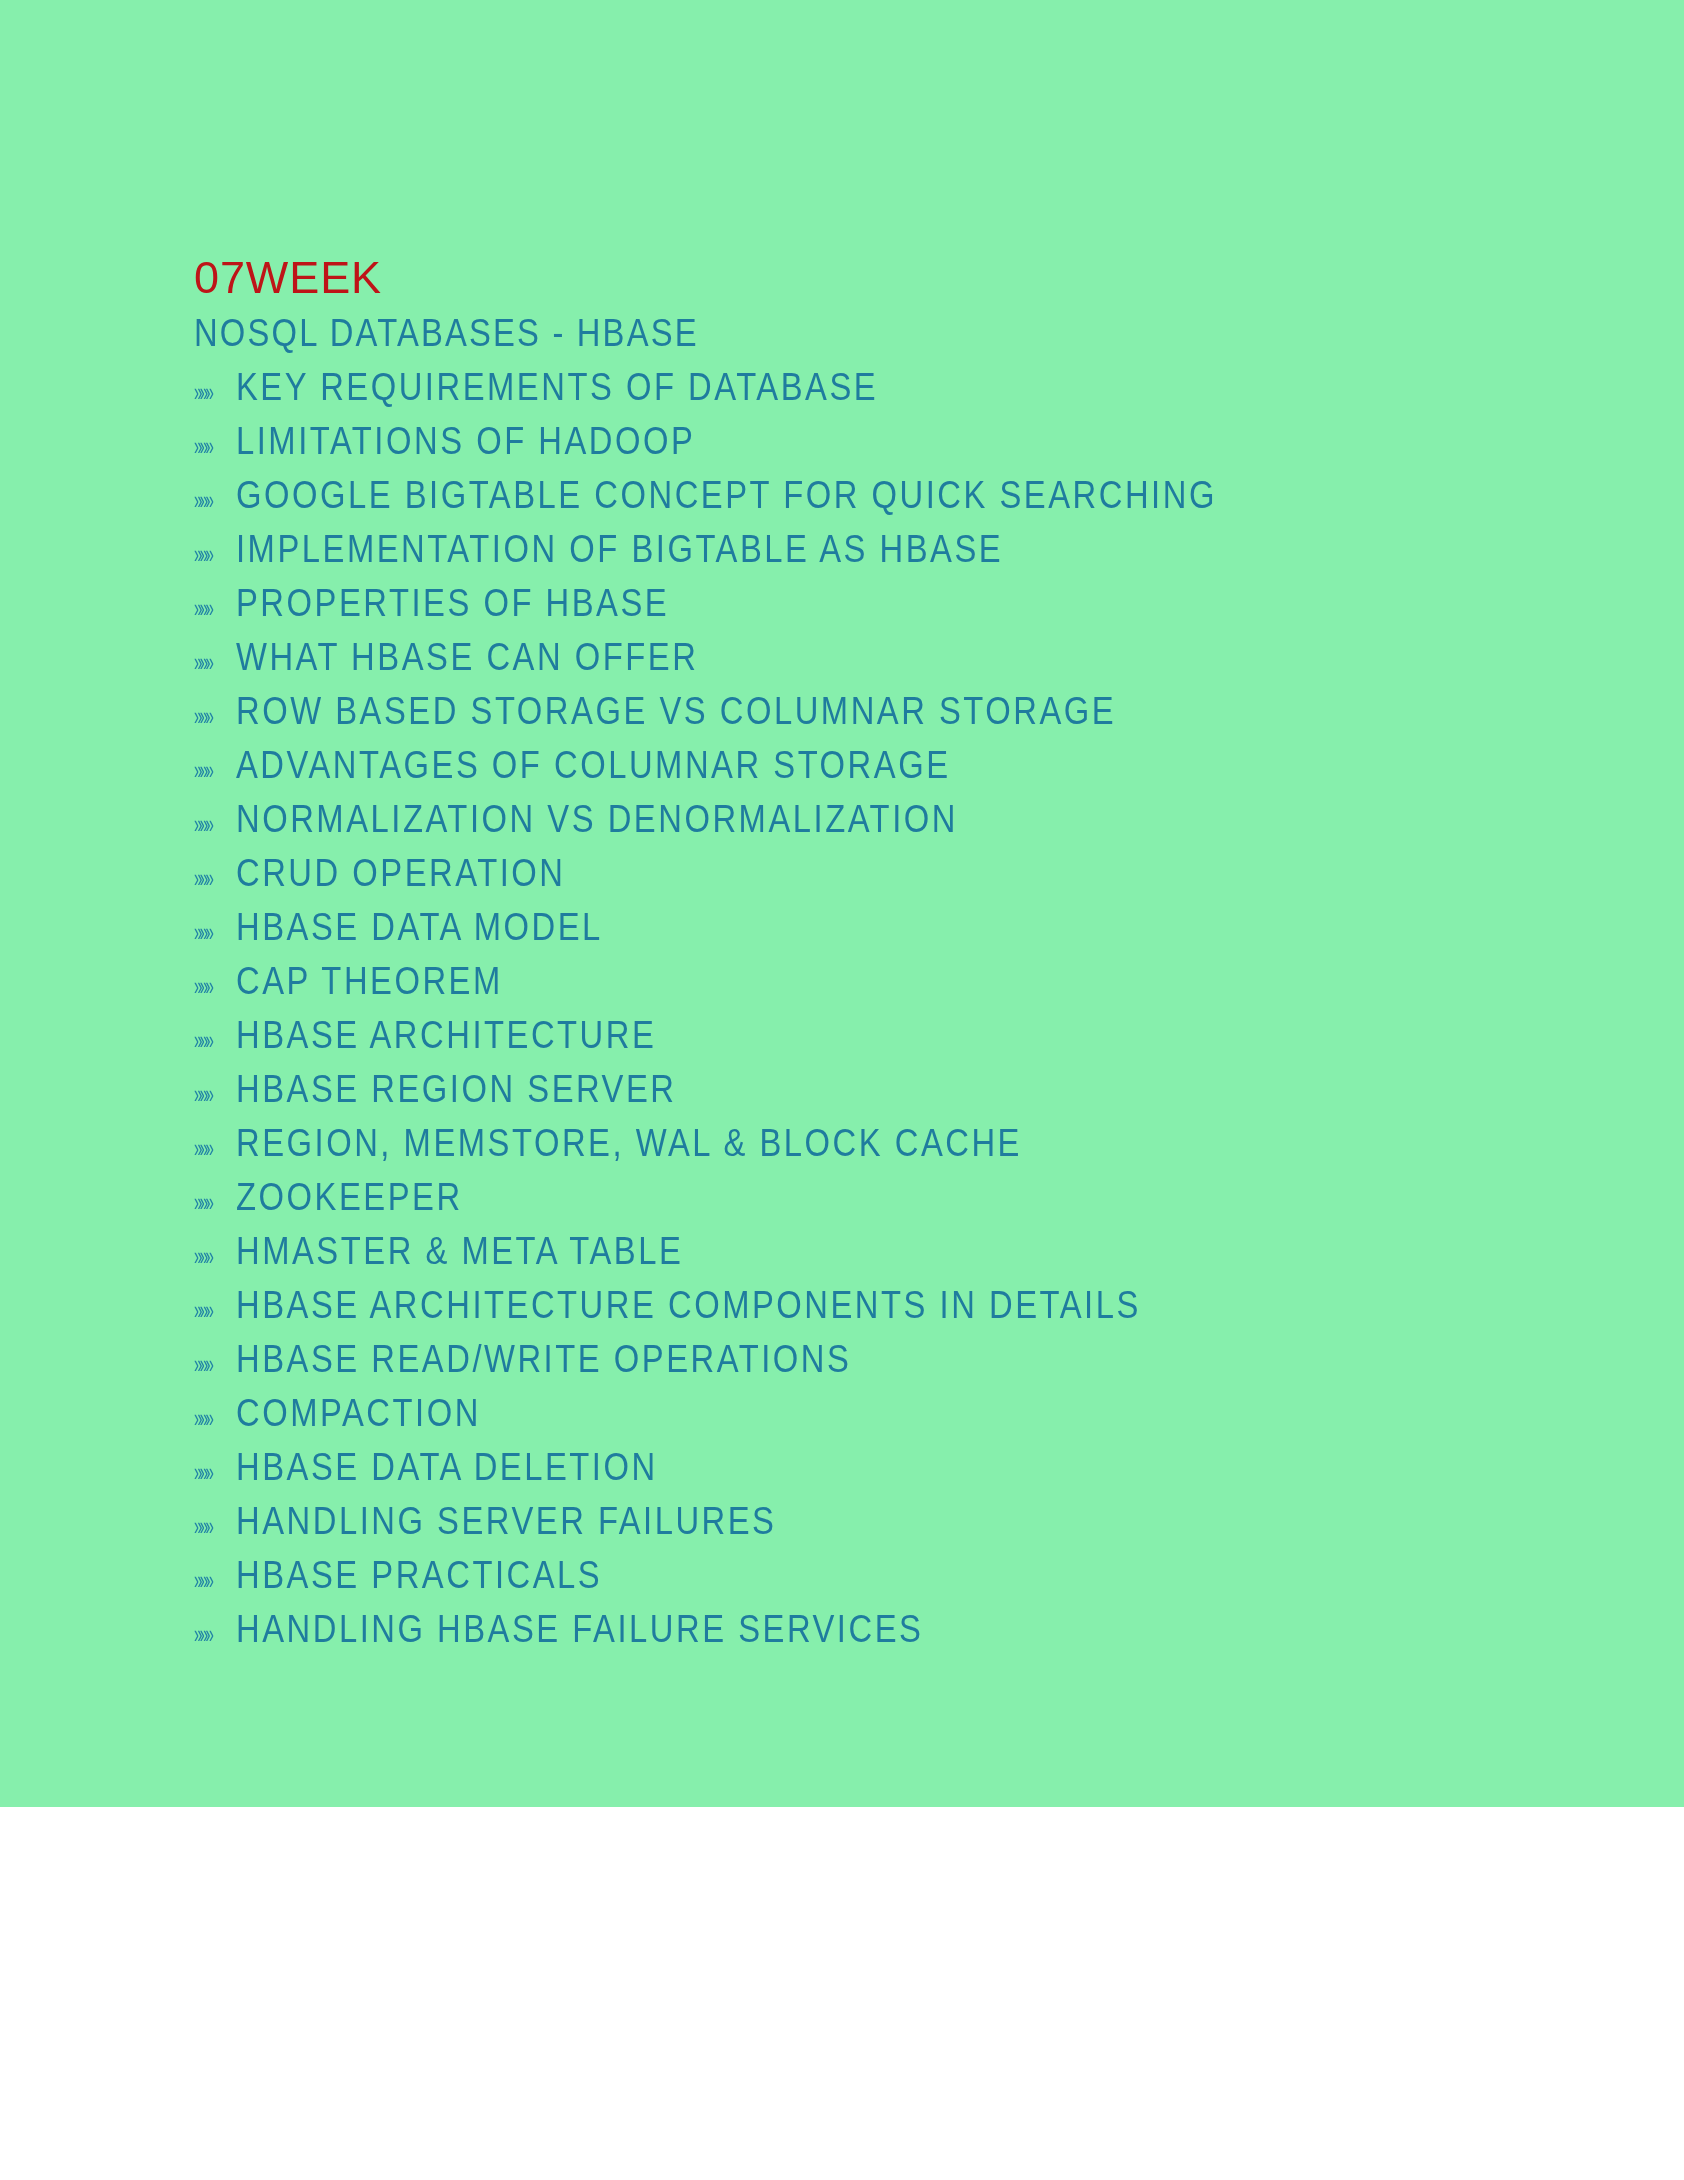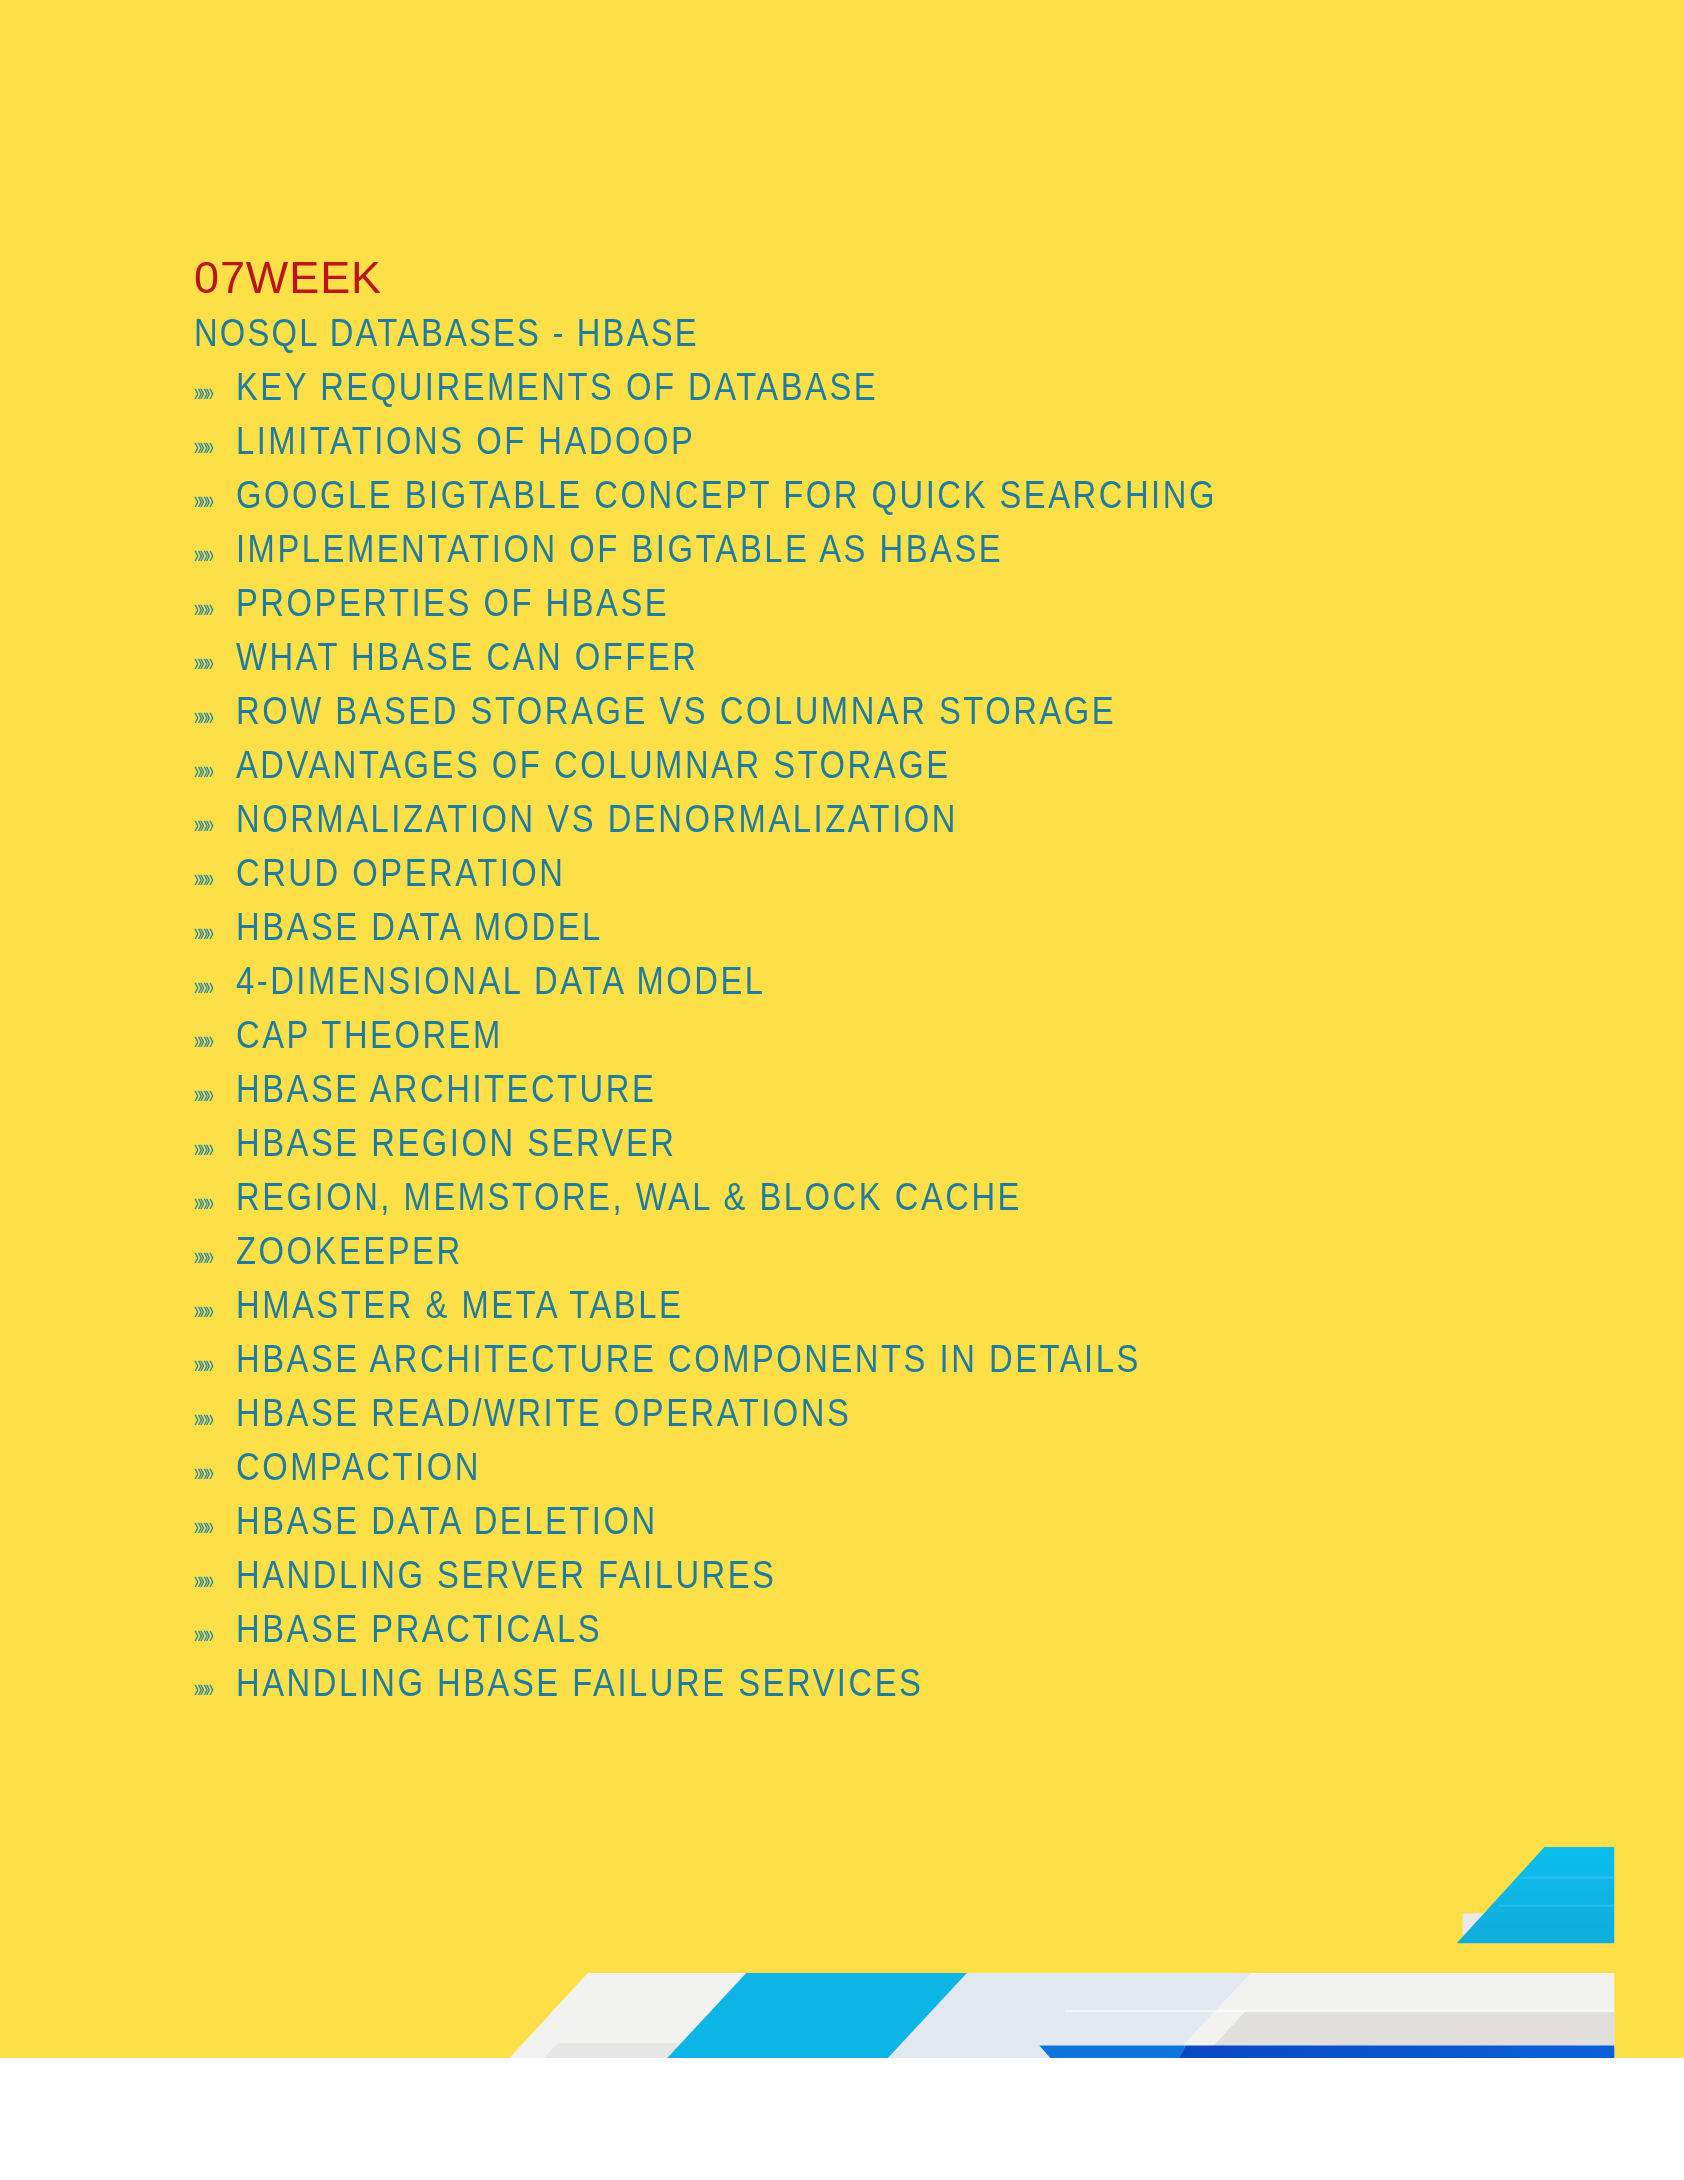--- a/index.html
+++ b/index.html
@@ -1,16 +1,16 @@
 <!DOCTYPE html>
 <html style="font-size:13.6px"><head>
 <meta charset="utf-8">
 <style>
   html,body{margin:0;padding:0;background:#ffffff;}
-  .page{position:relative;width:1685px;height:2058px;background:#fde047;overflow:hidden;
+  .page{position:relative;width:1685px;height:1807px;background:#86efac;overflow:hidden;
         font-family:"Liberation Sans", sans-serif;}
   .content{position:absolute;left:194px;top:250px;}
   .title{margin:0;font-size:45px;line-height:56px;font-weight:400;color:#BE1418;letter-spacing:0.9px;}
   .line{height:54px;line-height:54px;white-space:nowrap;color:#1F7C9E;}
   .topics{margin:0;padding:0;list-style:none;}
   .txt{display:inline-block;font-size:39px;letter-spacing:3px;transform:scaleX(.84);
        transform-origin:0 50%;color:#1F7C9E;}
   .subtitle .txt{letter-spacing:2.6px;}
   .bullet{display:inline-block;width:37px;margin-right:5.1px;font-size:25px;letter-spacing:-4.3px;
           transform:scaleX(.6) translateY(0.9px);transform-origin:0 60%;color:#2283A5;
@@ -32,21 +32,20 @@
       <li class="line"><span class="bullet">»»»</span><span class="txt">LIMITATIONS OF HADOOP</span></li>
       <li class="line"><span class="bullet">»»»</span><span class="txt">GOOGLE BIGTABLE CONCEPT FOR QUICK SEARCHING</span></li>
       <li class="line"><span class="bullet">»»»</span><span class="txt">IMPLEMENTATION OF BIGTABLE AS HBASE</span></li>
       <li class="line"><span class="bullet">»»»</span><span class="txt">PROPERTIES OF HBASE</span></li>
       <li class="line"><span class="bullet">»»»</span><span class="txt">WHAT HBASE CAN OFFER</span></li>
       <li class="line"><span class="bullet">»»»</span><span class="txt">ROW BASED STORAGE VS COLUMNAR STORAGE</span></li>
       <li class="line"><span class="bullet">»»»</span><span class="txt">ADVANTAGES OF COLUMNAR STORAGE</span></li>
       <li class="line"><span class="bullet">»»»</span><span class="txt">NORMALIZATION VS DENORMALIZATION</span></li>
       <li class="line"><span class="bullet">»»»</span><span class="txt">CRUD OPERATION</span></li>
       <li class="line"><span class="bullet">»»»</span><span class="txt">HBASE DATA MODEL</span></li>
-      <li class="line"><span class="bullet">»»»</span><span class="txt">4-DIMENSIONAL DATA MODEL</span></li>
       <li class="line"><span class="bullet">»»»</span><span class="txt">CAP THEOREM</span></li>
       <li class="line"><span class="bullet">»»»</span><span class="txt">HBASE ARCHITECTURE</span></li>
       <li class="line"><span class="bullet">»»»</span><span class="txt">HBASE REGION SERVER</span></li>
       <li class="line"><span class="bullet">»»»</span><span class="txt">REGION, MEMSTORE, WAL &amp; BLOCK CACHE</span></li>
       <li class="line"><span class="bullet">»»»</span><span class="txt">ZOOKEEPER</span></li>
       <li class="line"><span class="bullet">»»»</span><span class="txt">HMASTER &amp; META TABLE</span></li>
       <li class="line"><span class="bullet">»»»</span><span class="txt">HBASE ARCHITECTURE COMPONENTS IN DETAILS</span></li>
       <li class="line"><span class="bullet">»»»</span><span class="txt">HBASE READ/WRITE OPERATIONS</span></li>
       <li class="line"><span class="bullet">»»»</span><span class="txt">COMPACTION</span></li>
       <li class="line"><span class="bullet">»»»</span><span class="txt">HBASE DATA DELETION</span></li>

